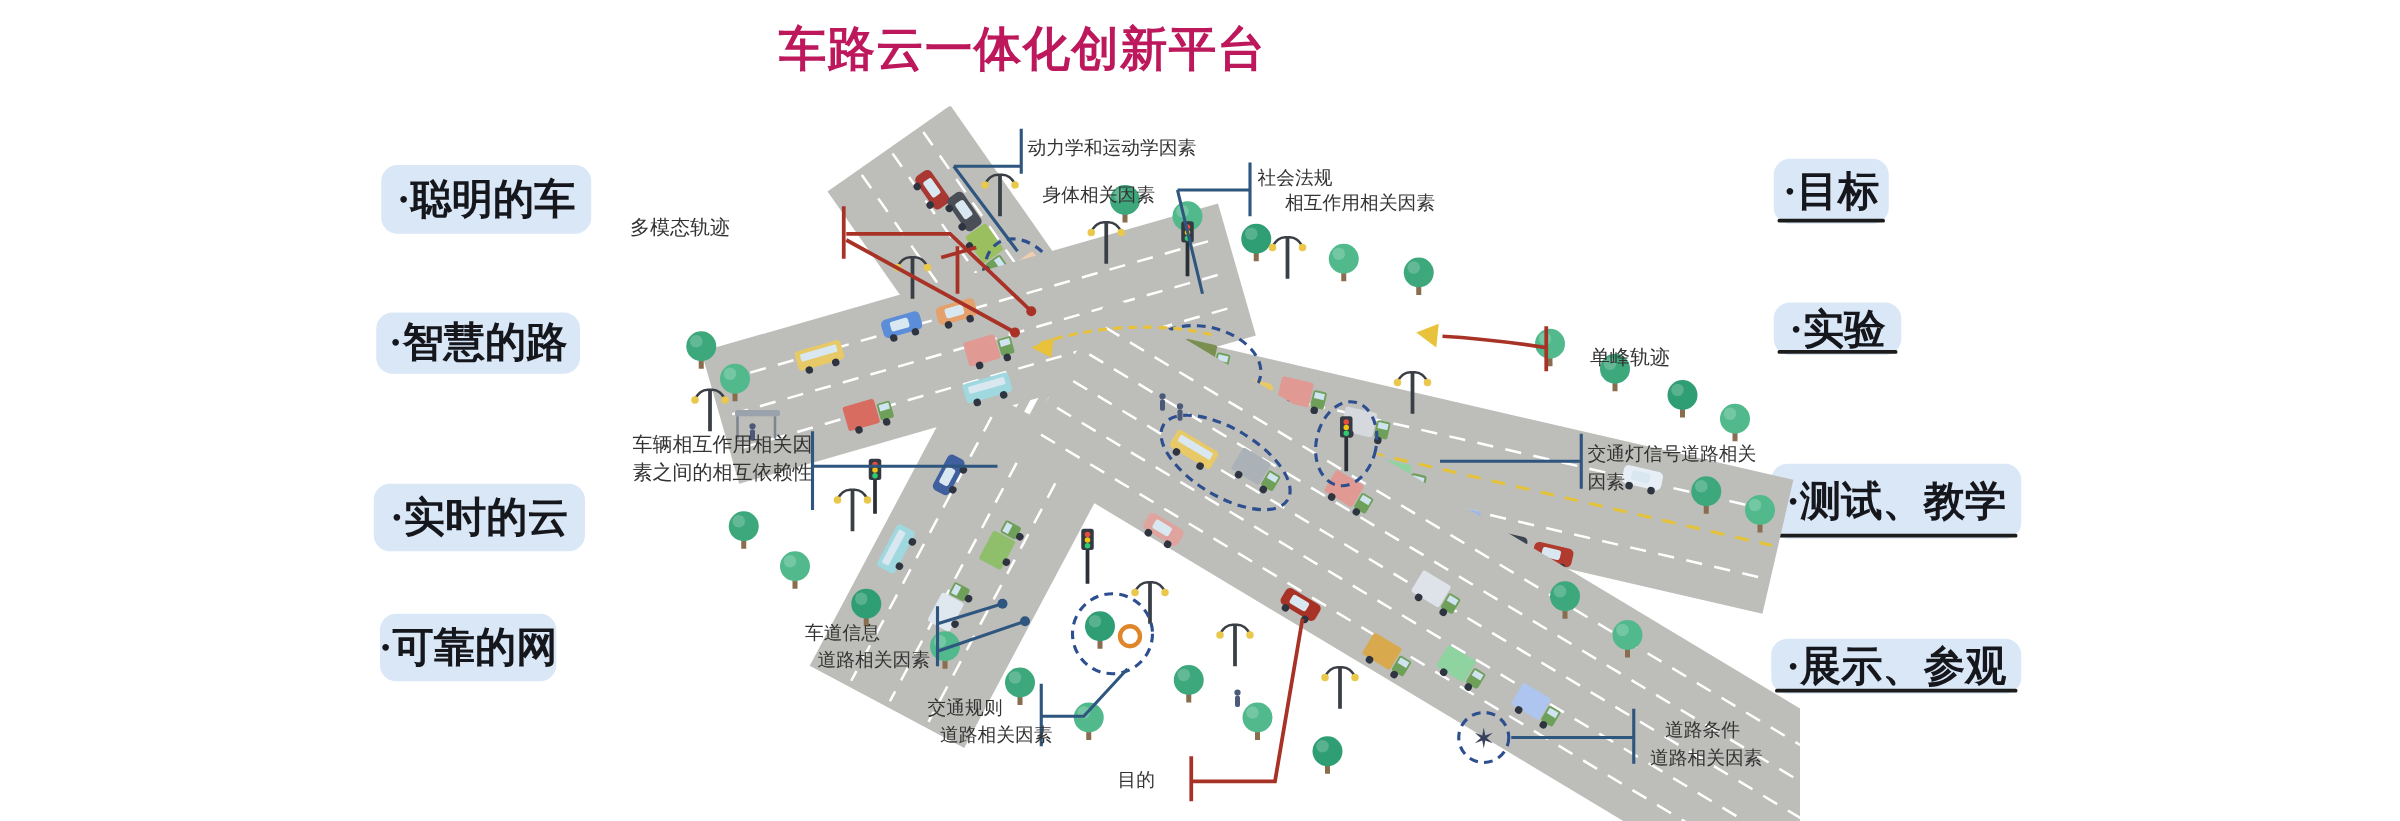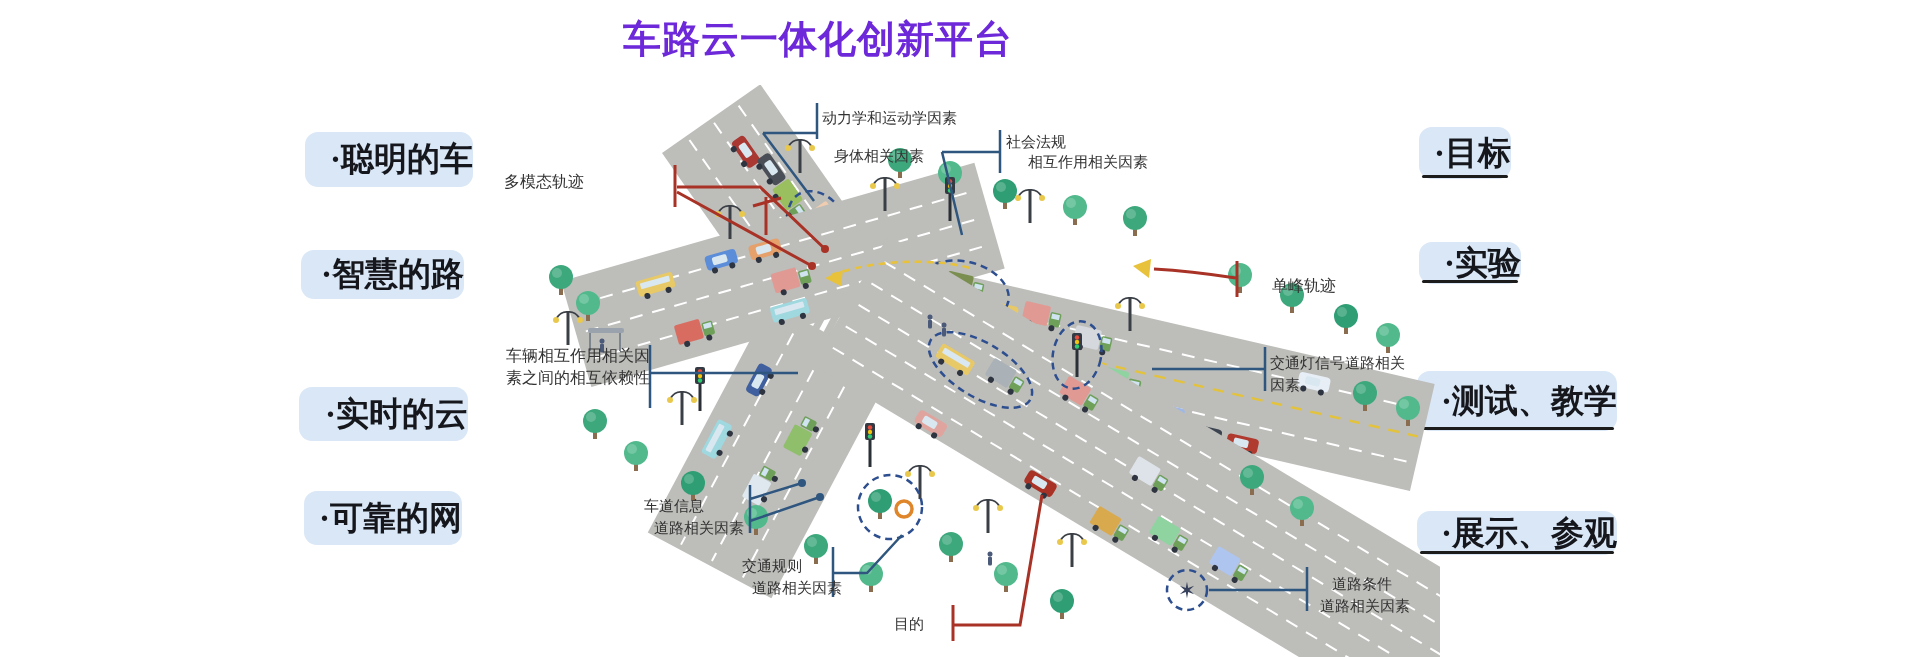--- a/index.html
+++ b/index.html
@@ -1,30 +1,30 @@
 <!DOCTYPE html>
 <html><head>
 <meta charset="utf-8">
 <style>
   html,body{margin:0;padding:0;}
   body{width:1920px;height:657px;position:relative;overflow:hidden;background:#ffffff;
        font-family:"Liberation Sans", sans-serif;}
   .title{position:absolute;left:818px;top:14px;transform:translateX(-50%);
          font-family:"Liberation Serif","DejaVu Serif",serif;font-size:38px;font-weight:700;
-         color:#6d28d9;letter-spacing:1px;white-space:nowrap;}
+         color:#be185d;letter-spacing:1px;white-space:nowrap;}
   .pill{position:absolute;background:#d9e7f7;border-radius:13px;display:flex;
-        align-items:center;justify-content:flex-end;
+        align-items:center;justify-content:center;
         font-family:"Liberation Serif","DejaVu Serif",serif;font-weight:700;
         font-size:33px;color:#15171c;white-space:nowrap;}
   .pill-r::after{content:"";position:absolute;left:3px;right:3px;bottom:1px;height:3px;
         background:#1c1c1c;border-radius:2px;}
   .l1{left:305px;top:132px;width:168px;height:55px;}
   .l2{left:301px;top:250px;width:163px;height:49px;}
   .l3{left:299px;top:366px;width:169px;height:54px;margin-top:21px;}
-  .l4{left:304px;top:491px;width:158px;height:54px;}
+  .l4{left:304px;top:491px;width:141px;height:54px;}
   .r1{left:1419px;top:127px;width:92px;height:52px;}
   .r2{left:1419px;top:242px;width:102px;height:42px;}
   .r3{left:1417px;top:371px;width:200px;height:60px;}
   .r4{left:1417px;top:511px;width:200px;height:44px;}
   svg.scene{position:absolute;left:430px;top:85px;}
   .road-rect{fill:#bdbdba;}
   .lane{stroke:#ffffff;stroke-width:2;stroke-dasharray:13 10;fill:none;}
   .lane-y{stroke:#e3c23c;stroke-width:2.5;stroke-dasharray:11 9;fill:none;}
   .zebra{stroke:#ffffff;stroke-dasharray:5 7;fill:none;}
   .hl{fill:none;stroke:#2e4f8f;stroke-width:2.5;stroke-dasharray:7 5;}

